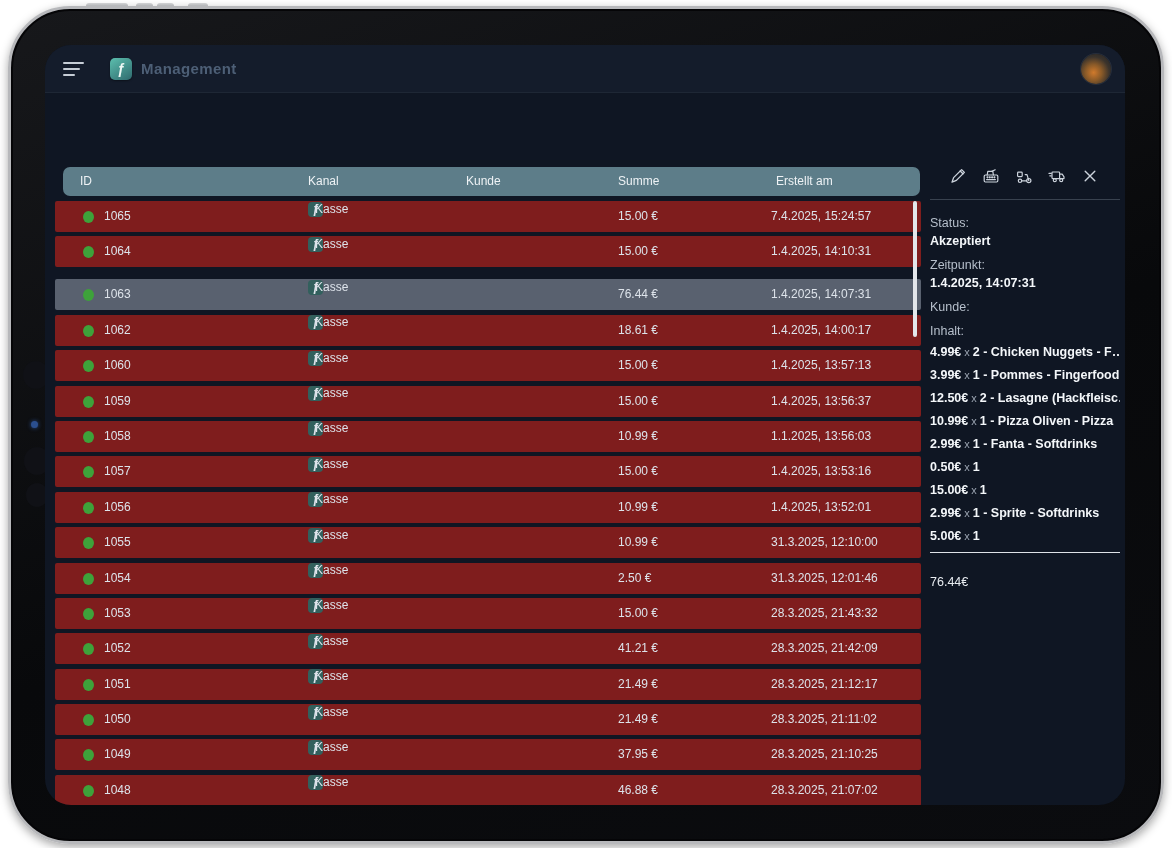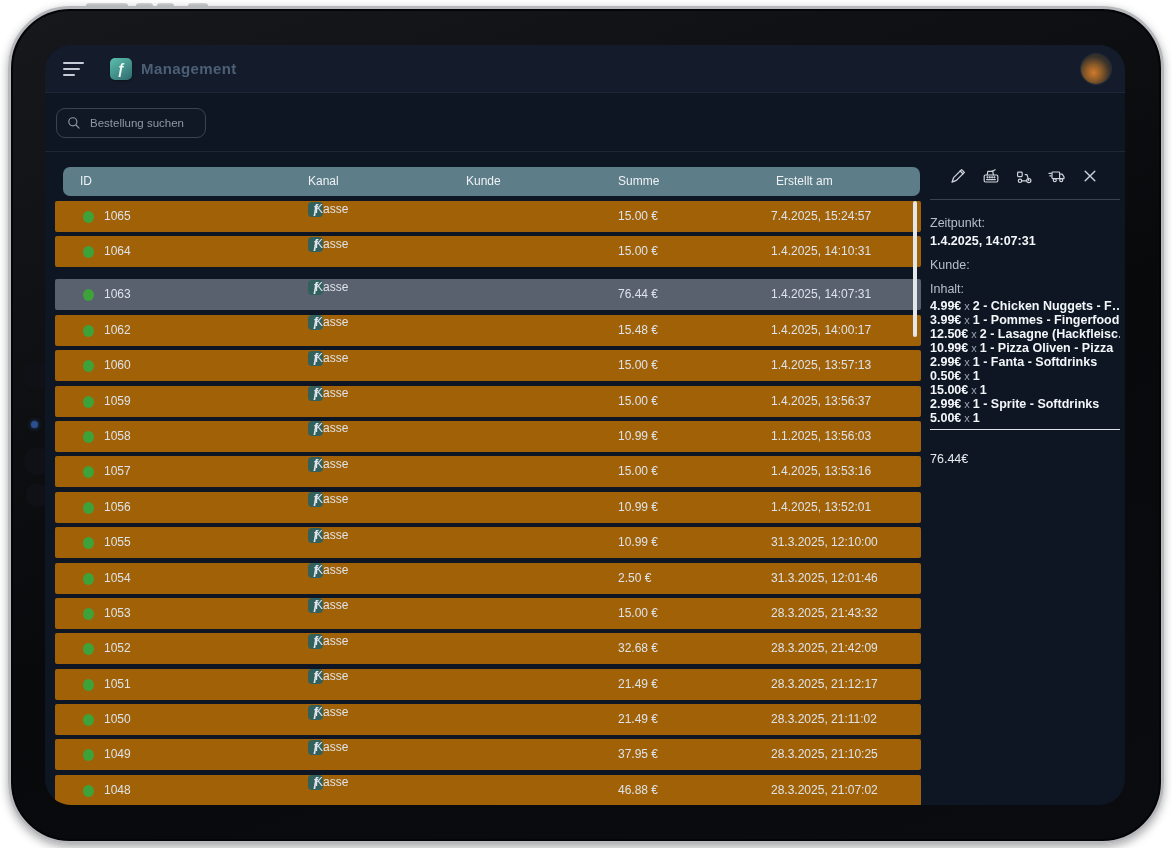--- a/index.html
+++ b/index.html
@@ -79,21 +79,21 @@
     position:absolute;left:10px;top:14px;width:857px;height:29px;border-radius:7px;
     background:var(--header-bg,#5d7d89);
   }
   .table-header .col{position:absolute;top:0;line-height:29px;font-size:12px;
     font-weight:500;color:#eef2f5;}
   .col.c0{left:17px;} .col.c1{left:245px;} .col.c2{left:403px;}
   .col.c3{left:555px;} .col.c4{left:713px;}
   .rows{position:absolute;left:2px;top:48px;width:866px;}
   .row{
     position:relative;height:31px;margin-bottom:4.4px;border-radius:2px;
-    background:#a16207;cursor:pointer;
+    background:#7f1d1d;cursor:pointer;
   }
   .row.selected{background:var(--selected-bg,#59616f);margin-top:12px;}
   .row span{position:absolute;line-height:31px;font-size:12px;color:#dde3ea;}
   .dot{position:absolute;left:28px;top:10px;width:11px;height:12px;border-radius:50%;
     background:var(--status-green,#3ea23a);}
   .r-id{left:49px;}
   .r-badge{position:absolute;left:253px;top:8px;display:flex;align-items:center;}
   .badge-ic{width:15px;height:15px;border-radius:4px;background:var(--badge-teal,#32605d);
     color:#c4e2dc;font-size:9.5px;font-style:italic;font-weight:bold;
     display:flex;align-items:center;justify-content:center;flex:none;}
@@ -109,21 +109,21 @@
   .actions{display:flex;justify-content:flex-end;gap:13px;padding:13px 20px 0 0;height:26px;}
   .actions button{background:none;border:none;padding:0;margin:0;cursor:pointer;width:20px;height:20px;}
   .actions svg{display:block;}
   .panel-divider{border-bottom:1px solid #39424f;margin-top:7px;}
   .fields{margin-top:14px;}
   .field{margin-bottom:6px;}
   .f-label{font-size:12.5px;color:#b6bfcb;line-height:18px;}
   .f-value{font-size:12.5px;color:#f4f7fa;font-weight:bold;line-height:18px;}
   .inhalt-label{font-size:12.5px;color:#b6bfcb;line-height:18px;margin-top:0px;}
   .items{margin-top:1px;}
-  .item{font-size:12.5px;font-weight:bold;color:#f4f7fa;line-height:14px;
+  .item{font-size:12.5px;font-weight:bold;color:#f4f7fa;line-height:23px;
     white-space:nowrap;overflow:hidden;}
   .item .mult{font-weight:normal;font-size:11px;color:#9aa3b0;padding:0 3px;}
   .total-divider{border-bottom:1px solid #dfe3e8;margin-top:4px;}
   .total{font-size:12.5px;color:#e8ecf1;line-height:18px;margin-top:20px;}
 </style>
 </head>
 <body>
 
 <div>
   <div class="hw-btn b1"></div>
@@ -145,29 +145,20 @@
             <span></span>
             <span></span>
         </button>
         <div class="logo">
           <span>ƒ</span>
         </div>
         <div class="app-title">Management</div>
         <div class="avatar"></div>
       </header>
 
-      <div class="searchrow">
-        <div class="searchbox">
-          <svg width="14" height="14" viewBox="0 0 18 18" fill="none" stroke="#8d97a6" stroke-width="1.5" stroke-linecap="round">
-            <circle cx="7.5" cy="7.5" r="5.2"></circle>
-            <path d="M11.6 11.6 L15.5 15.5"></path>
-          </svg>
-          <input type="text" placeholder="Bestellung suchen" style="">
-        </div>
-      </div>
 
       <div class="content">
         <div class="table-header">
             <span class="col c0">ID</span>
             <span class="col c1">Kanal</span>
             <span class="col c2">Kunde</span>
             <span class="col c3">Summe</span>
             <span class="col c4">Erstellt am</span>
           </div>
         <div class="rows">
@@ -201,21 +192,21 @@
               <span class="r-sum">76.44 €</span>
               <span class="r-date">1.4.2025, 14:07:31</span>
             </div>
             <div class="row">
               <i class="dot"></i>
               <span class="r-id">1062</span>
               <div class="r-badge">
                 <span class="badge-ic">ƒ</span>
                 <span class="badge-label">Kasse</span>
               </div>
-              <span class="r-sum">15.48 €</span>
+              <span class="r-sum">18.61 €</span>
               <span class="r-date">1.4.2025, 14:00:17</span>
             </div>
             <div class="row">
               <i class="dot"></i>
               <span class="r-id">1060</span>
               <div class="r-badge">
                 <span class="badge-ic">ƒ</span>
                 <span class="badge-label">Kasse</span>
               </div>
               <span class="r-sum">15.00 €</span>
@@ -291,21 +282,21 @@
               <span class="r-sum">15.00 €</span>
               <span class="r-date">28.3.2025, 21:43:32</span>
             </div>
             <div class="row">
               <i class="dot"></i>
               <span class="r-id">1052</span>
               <div class="r-badge">
                 <span class="badge-ic">ƒ</span>
                 <span class="badge-label">Kasse</span>
               </div>
-              <span class="r-sum">32.68 €</span>
+              <span class="r-sum">41.21 €</span>
               <span class="r-date">28.3.2025, 21:42:09</span>
             </div>
             <div class="row">
               <i class="dot"></i>
               <span class="r-id">1051</span>
               <div class="r-badge">
                 <span class="badge-ic">ƒ</span>
                 <span class="badge-label">Kasse</span>
               </div>
               <span class="r-sum">21.49 €</span>
@@ -384,20 +375,24 @@
               </button>
               <button>
                 <svg width="20" height="20" viewBox="0 0 20 20" fill="none" stroke="#ccd3dc" stroke-width="1.4" stroke-linecap="round">
                   <path d="M5.2 5.2 L14.8 14.8 M14.8 5.2 L5.2 14.8"></path>
                 </svg>
               </button>
             </div>
           <div class="panel-divider"></div>
           <div class="fields">
               <div class="field">
+                <div class="f-label">Status:</div>
+                <div class="f-value">Akzeptiert</div>
+              </div>
+              <div class="field">
                 <div class="f-label">Zeitpunkt:</div>
                 <div class="f-value">1.4.2025, 14:07:31</div>
               </div>
               <div class="field">
                 <div class="f-label">Kunde:</div>
               </div>
             </div>
           <div class="inhalt-label">Inhalt:</div>
           <div class="items">
               <div class="item"><span>4.99€</span><span class="mult">x</span><span>2</span><span> - Chicken Nuggets - F…</span></div>

